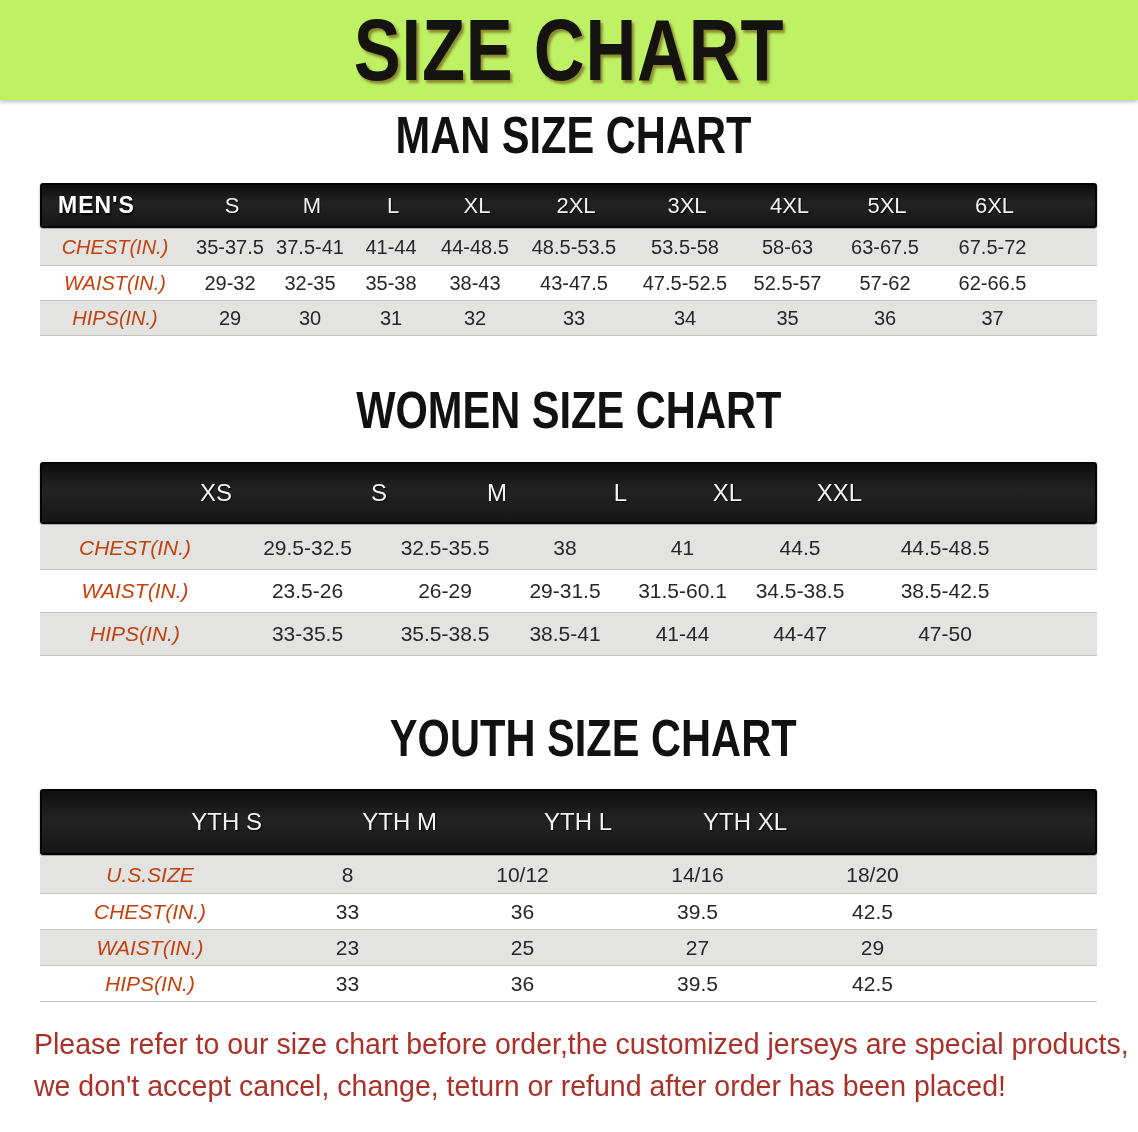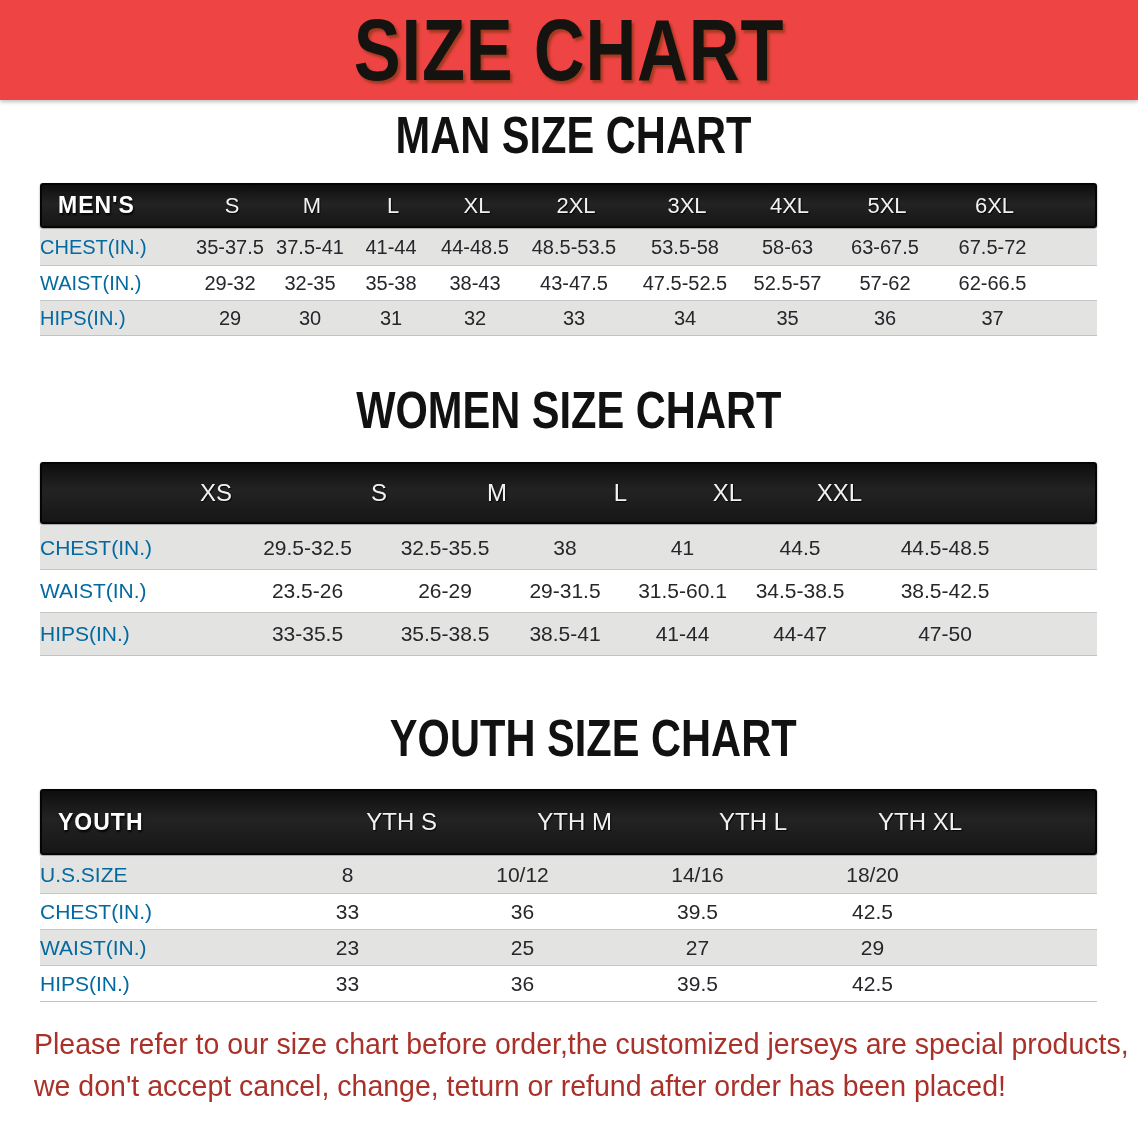--- a/index.html
+++ b/index.html
@@ -6,21 +6,21 @@
   html,body { background:#ffffff; }
   body {
     width:1138px; height:1132px; margin:0 auto; overflow:hidden;
     font-family:"Liberation Sans","DejaVu Sans",sans-serif;
     color:#222;
   }
   .page { width:1138px; height:1132px; background:#fff; position:relative; }
 
   
   .banner {
-    height:100px; background:#ef4444;
+    height:100px; background:#bef264;
     display:flex; align-items:center; justify-content:center;
     box-shadow:0 2px 4px rgba(0,0,0,.25);
   }
   .banner-title {
     display:inline-block;
     font-size:88px; font-weight:bold; color:#151310;
     letter-spacing:1px; line-height:100px;
     transform:scaleX(0.80);
     text-shadow:3px 3px 3px rgba(95,50,0,.55);
     white-space:nowrap;
@@ -54,21 +54,21 @@
 
   .gcell {
     padding-left:16px; font-weight:bold; color:#ffffff;
     font-size:23px; letter-spacing:1px; white-space:nowrap;
     text-shadow:1px 2px 2px rgba(0,0,0,.9);
   }
   .hcell {
     text-align:center; color:#f2f2f2; font-size:22px; white-space:nowrap;
     text-shadow:1px 1px 1px rgba(0,0,0,.8);
   }
-  .lcell { font-size:20px; color:#0369a1; white-space:nowrap; }
+  .lcell { text-align:center; font-size:20px; color:#c2410c; white-space:nowrap;font-style:italic; }
   .dcell { text-align:center; font-size:20px; color:#26262b; white-space:nowrap; }
 
   .men   { margin-top:22px; }
   .women { margin-top:26px; }
   .youth { margin-top:25px; }
 
   .men .thead,  .men .trow  { grid-template-columns:150px 80px 80px 82px 86px 112px 110px 95px 100px 115px 1fr; }
   .women .thead,.women .trow{ grid-template-columns:190px 155px 120px 120px 115px 120px 170px 1fr; }
   .youth .thead,.youth .trow{ grid-template-columns:220px 175px 175px 175px 175px 1fr; }
 
@@ -201,21 +201,20 @@
       <div class="dcell"></div>
     </div>
   </div>
 
   <div class="section-title t-youth">
     <span class="st-text">YOUTH SIZE CHART</span>
   </div>
 
   <div class="size-table youth">
     <div class="thead">
-      <div class="gcell">YOUTH</div>
       <div class="hcell">YTH S</div>
       <div class="hcell">YTH M</div>
       <div class="hcell">YTH L</div>
       <div class="hcell">YTH XL</div>
       <div class="hcell"></div>
     </div>
     <div class="trow gray">
       <div class="lcell">U.S.SIZE</div>
       <div class="dcell">8</div>
       <div class="dcell">10/12</div>

